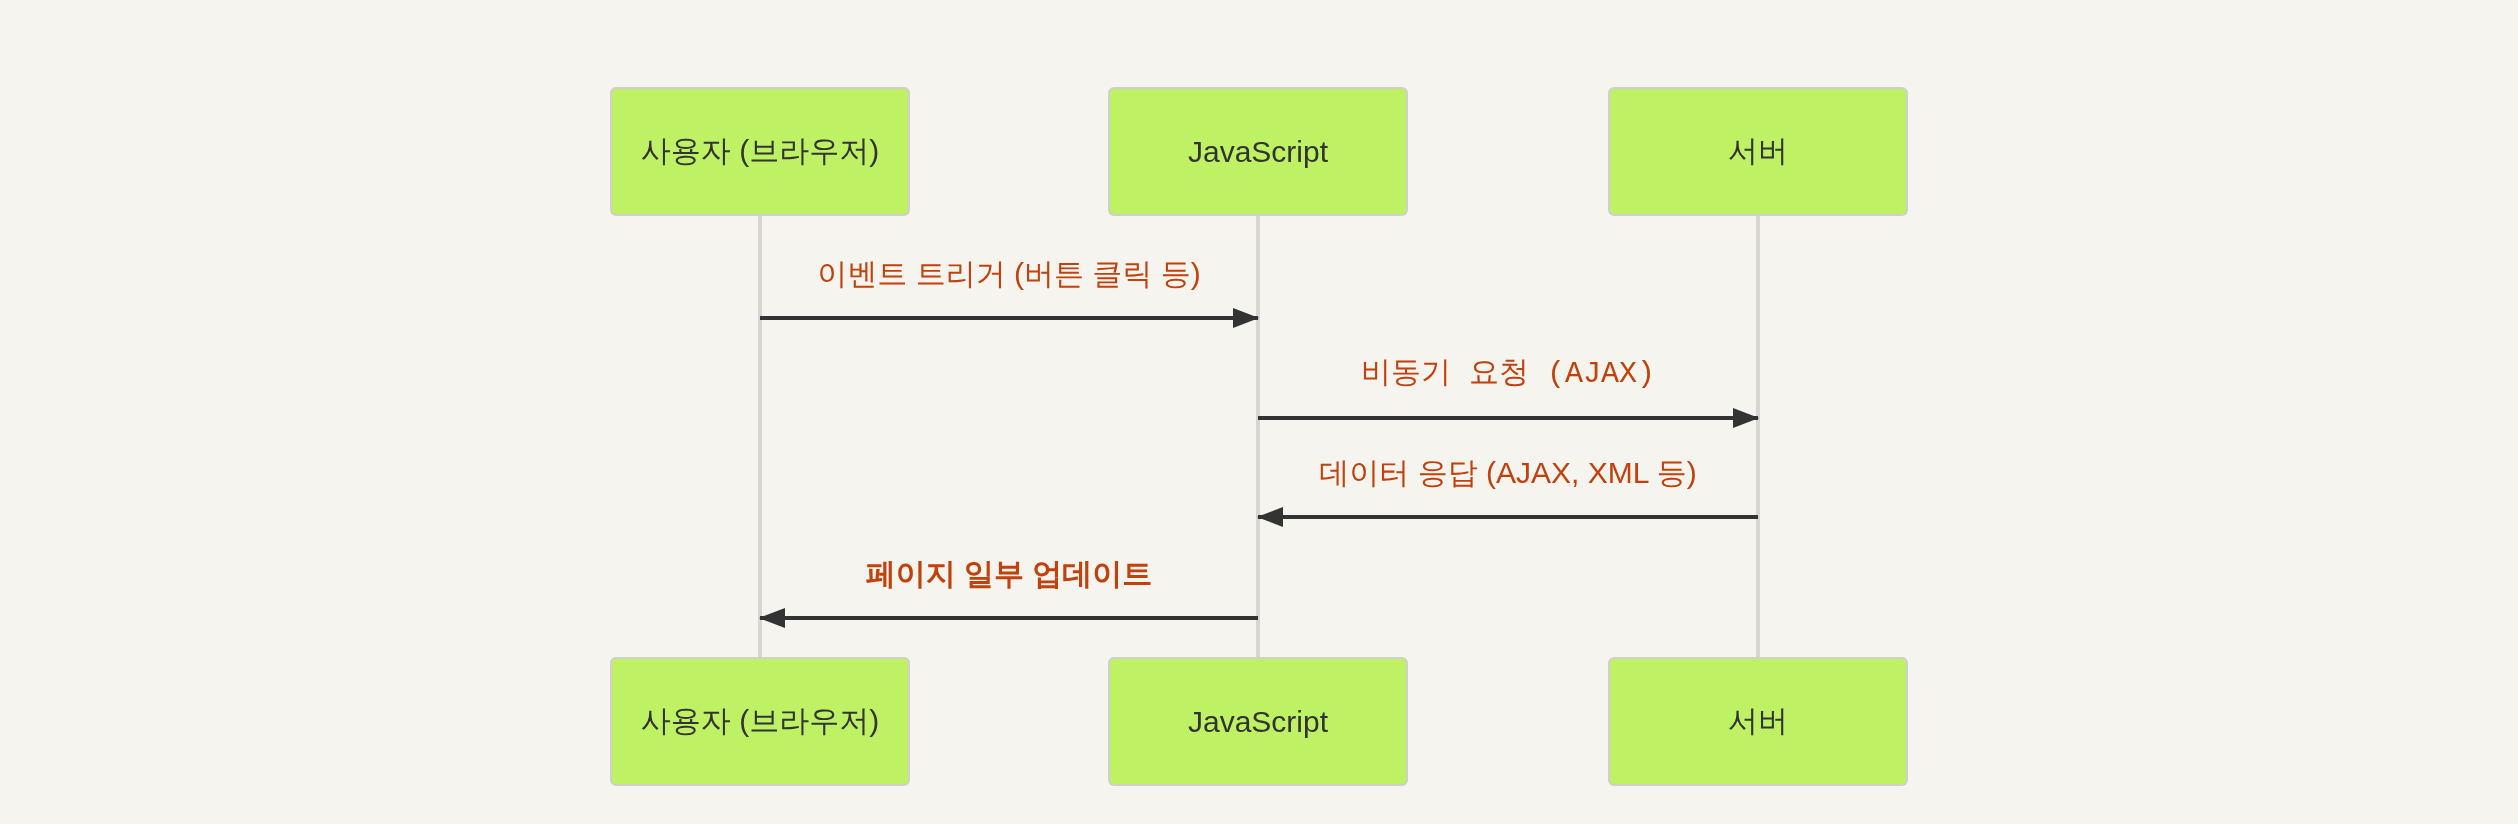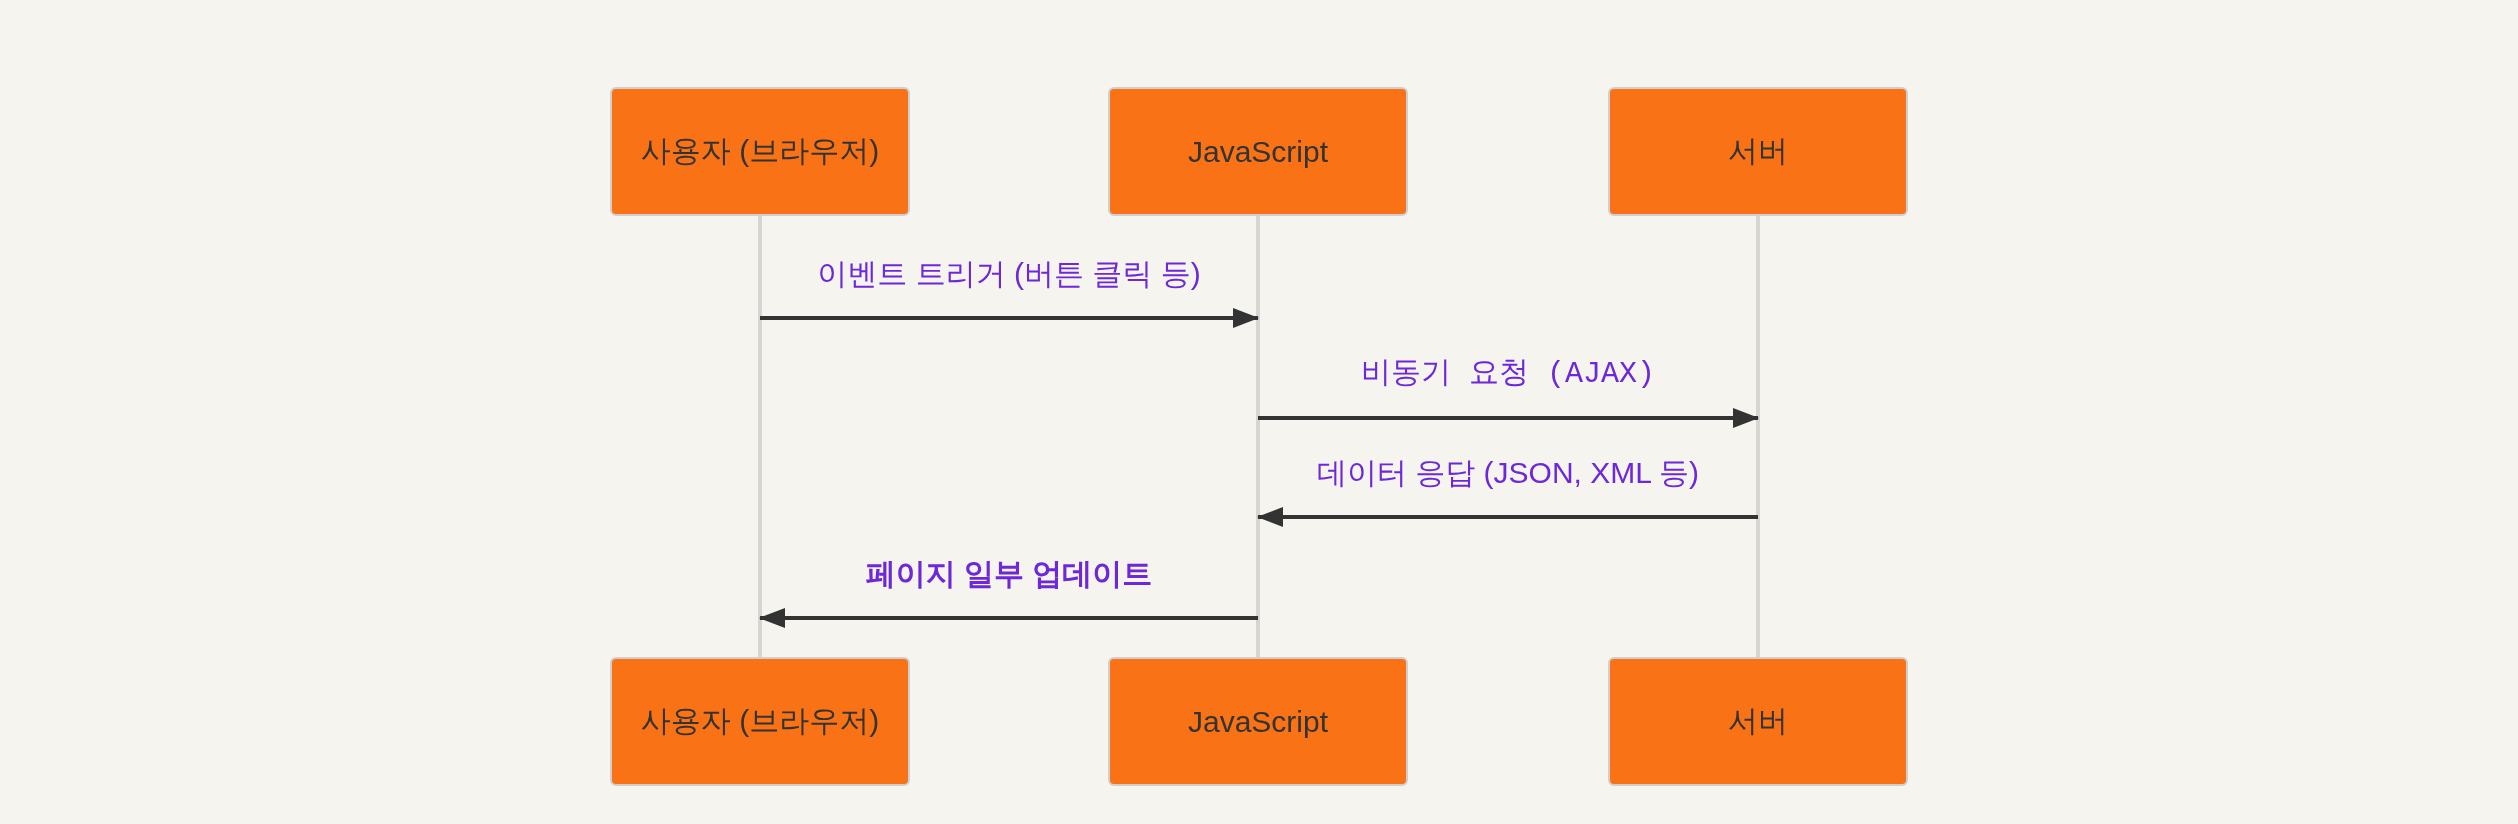--- a/index.html
+++ b/index.html
@@ -14,21 +14,21 @@
     background: #f5f4ef;
     overflow: hidden;
     font-family: "Liberation Sans", "DejaVu Sans", sans-serif;
     color: #333333;
   }
   .actor-box {
     position: absolute;
     width: 300px;
     height: 129px;
     box-sizing: border-box;
-    background: #f97316;
+    background: #bef264;
     border: 2px solid #cfcfcf;
     border-radius: 6px;
     display: flex;
     align-items: center;
     justify-content: center;
     font-size: 30px;
     color: #333333;
     white-space: nowrap;
   }
   .lifeline {
@@ -43,21 +43,21 @@
     height: 72px;
   }
   .msg-label {
     position: absolute;
     left: 0;
     right: 0;
     bottom: 28px;
     text-align: center;
     font-size: 30px;
     line-height: 36px;
-    color: #6d28d9;
+    color: #c2410c;
     white-space: nowrap;
   }
   .msg-line {
     position: absolute;
     left: 0;
     right: 0;
     bottom: 0;
     height: 4px;
     background: #333333;
   }
@@ -113,21 +113,21 @@
     <div class="arrowhead right"></div>
   </div>
 
   <div class="message" style="left: 1258px; width: 500px; top: 348px; font-family: Liberation Mono, monospace;">
     <div class="msg-label">비동기 요청 (AJAX)</div>
     <div class="msg-line"></div>
     <div class="arrowhead right"></div>
   </div>
 
   <div class="message" style="left: 1258px; width: 500px; top: 447px;">
-    <div class="msg-label">데이터 응답 (JSON, XML 등)</div>
+    <div class="msg-label">데이터 응답 (AJAX, XML 등)</div>
     <div class="msg-line"></div>
     <div class="arrowhead left"></div>
   </div>
 
   <div class="message" style="left: 760px; width: 498px; top: 548px; font-weight: bold;">
     <div class="msg-label">페이지 일부 업데이트</div>
     <div class="msg-line"></div>
     <div class="arrowhead left"></div>
   </div>
 

